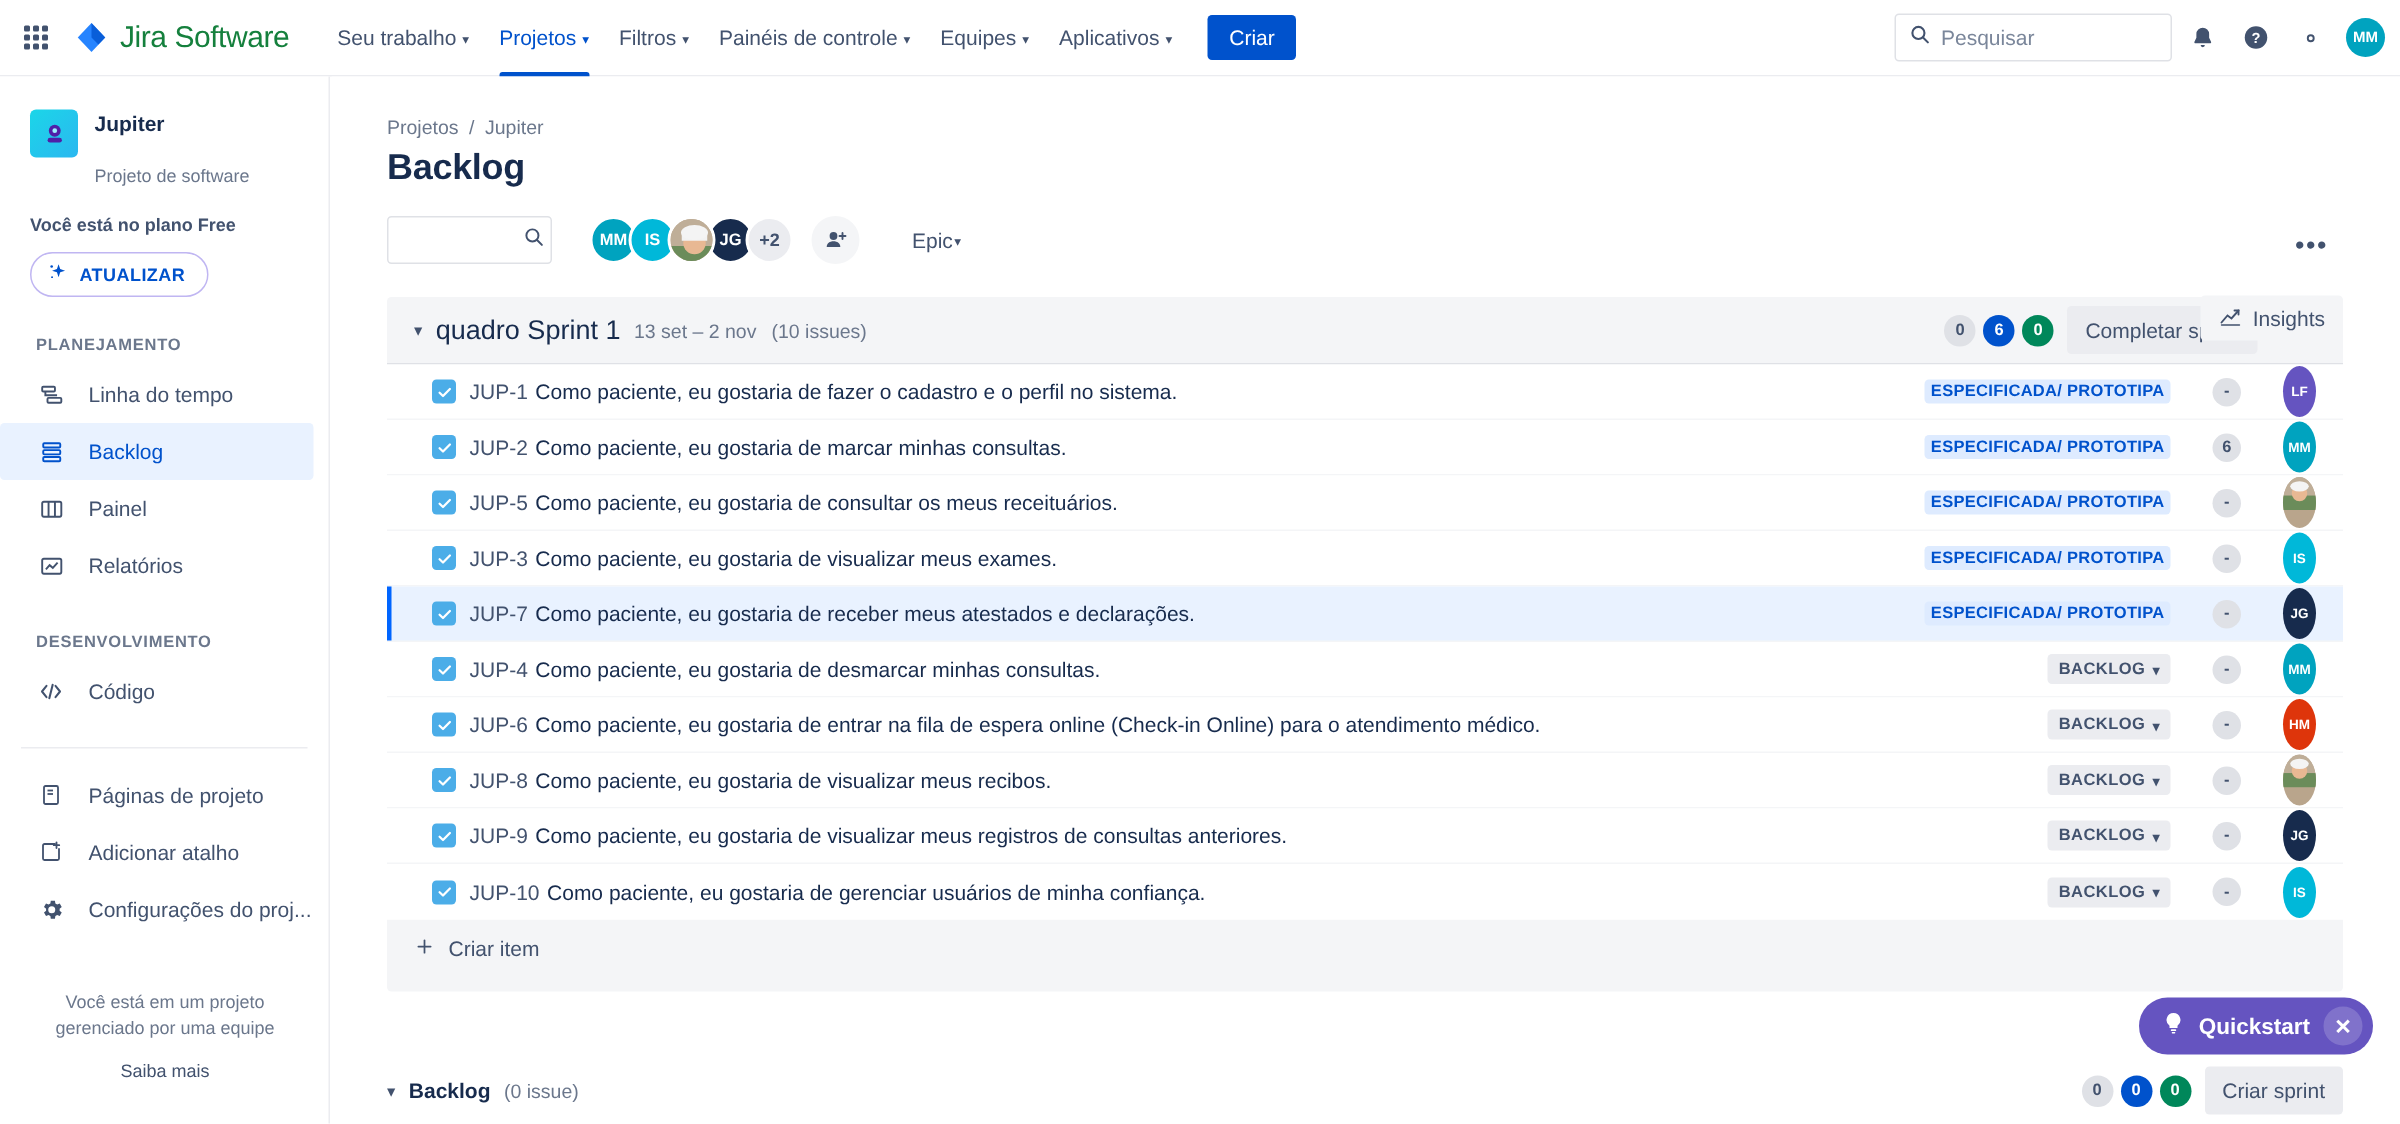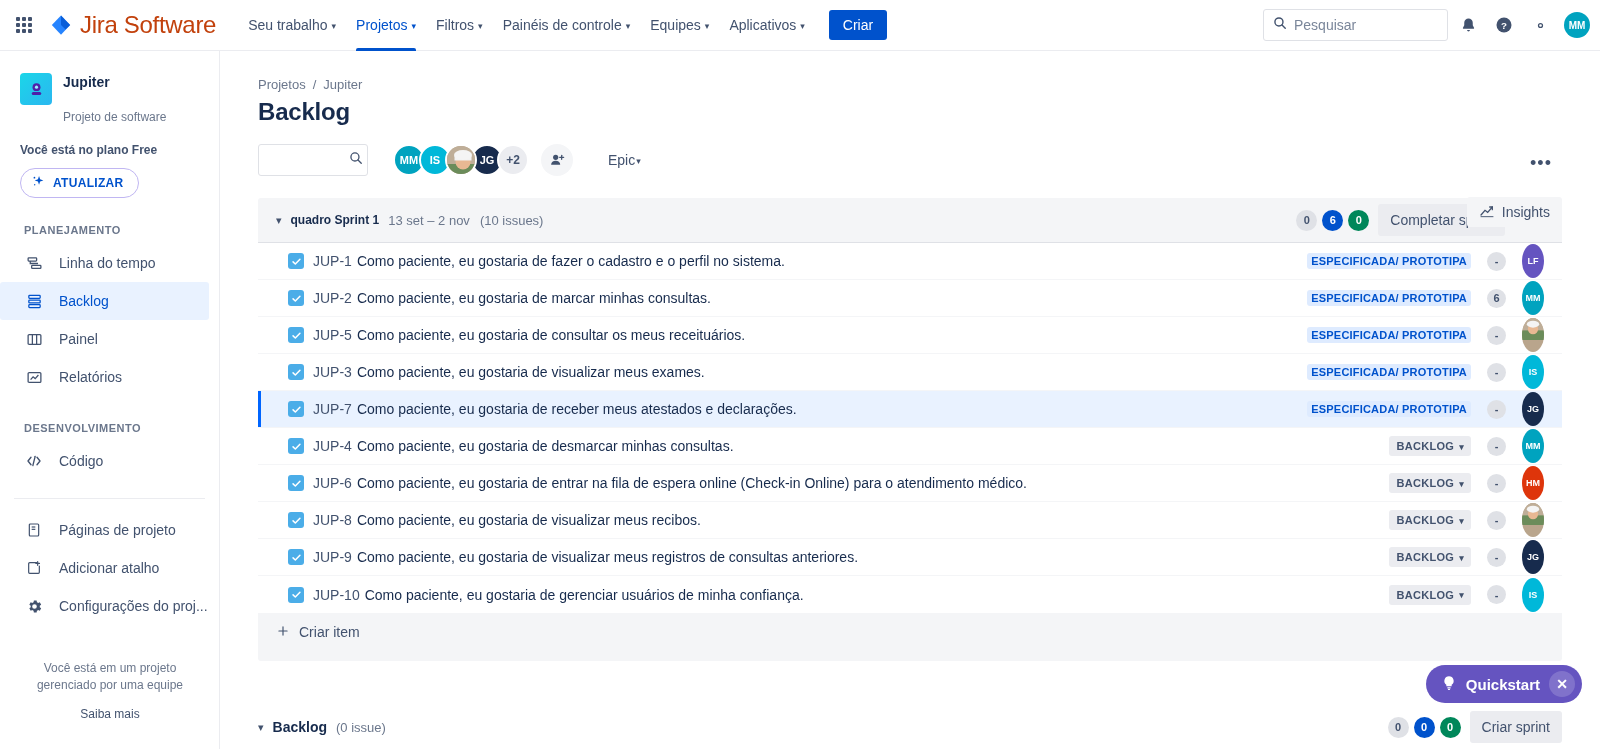--- a/index.html
+++ b/index.html
@@ -22,21 +22,21 @@
     grid-template-rows: repeat(3, 4px); gap: 2px;
     align-content: center; justify-content: center;
     border-radius: 3px; cursor: pointer;
   }
   .app-switcher i { background: #42526E; border-radius: 1px; display: block; width: 4px; height: 4px; }
   .brand { display: flex; align-items: center; gap: 8px; margin-left: 10px; cursor: pointer; }
   .brand .logo {
     width: 22px; height: 22px; position: relative;
   }
   .brand .logo svg { display:block; }
-  .brand .name { font-size: 24px; font-weight: 500; color: #c2410c; letter-spacing: -0.3px; white-space: nowrap; }
+  .brand .name { font-size: 20px; font-weight: 500; color: #15803d; letter-spacing: -0.3px; white-space: nowrap; }
   .navitems { display: flex; align-items: center; margin-left: 22px; height: 51px; }
   .navitem {
     display: flex; align-items: center; gap: 4px; height: 51px; padding: 0 10px;
     font-size: 14px; color: #42526E; cursor: pointer; position: relative; white-space: nowrap;
   }
   .navitem.active { color: #0052CC; font-weight: 500; }
   .navitem.active::after {
     content: ""; position: absolute; left: 10px; right: 10px; bottom: 0;
     height: 3px; background: #0052CC; border-radius: 2px 2px 0 0;
   }
@@ -158,21 +158,21 @@
 
   
   .board {
     margin: 22px 38px 0 37px; background: #F4F5F7; border-radius: 3px;
     padding-bottom: 10px;
   }
   .sprint-head {
     height: 44px; display: flex; align-items: center; padding: 0 16px 0 18px;
   }
   .chev { color: #42526E; font-size: 11px; margin-right: 9px; cursor: pointer; user-select:none; }
-  .sprint-name { font-size: 12px; font-weight: 700; color: #172B4D; }
+  .sprint-name { font-size: 18px; font-weight: 400; color: #172B4D; }
   .sprint-dates { font-size: 13px; color: #6B778C; margin-left: 9px; }
   .sprint-issues { font-size: 13px; color: #6B778C; margin-left: 10px; }
   .sprint-right { margin-left: auto; display: flex; align-items: center; gap: 9px; }
   .pills { display: flex; align-items: center; gap: 5px; }
   .pill {
     min-width: 21px; height: 21px; border-radius: 11px; padding: 0 6px;
     display: flex; align-items: center; justify-content: center;
     font-size: 11px; font-weight: 700; color: #fff; cursor: pointer;
   }
   .pill.grey { background: #DFE1E6; color: #42526E; }
@@ -200,21 +200,21 @@
     content: ""; position: absolute; left: 0; top: 0; bottom: 0;
     width: 3px; background: #0065FF;
   }
   .type-icon {
     width: 16px; height: 16px; border-radius: 3px; background: #4BADE8;
     display: flex; align-items: center; justify-content: center; flex: 0 0 16px;
     margin-right: 9px;
   }
   .row-key { font-size: 14px; color: #42526E; margin-right: 5px; white-space: nowrap; }
   .row-summary { font-size: 14px; color: #172B4D; white-space: nowrap; }
-  .row-right { margin-left: auto; display: flex; align-items: center; gap: 16px; padding-right: 18px; }
+  .row-right { margin-left: auto; display: flex; align-items: center; gap: 28px; padding-right: 18px; }
   .status-plain {
     font-size: 11px; font-weight: 700; color: #0052CC; background: #DEEBFF;
     padding: 2px 4px; border-radius: 3px; letter-spacing: .2px; white-space: nowrap;
   }
   .status-sel {
     font-size: 11px; font-weight: 600; color: #42526E; background: #EBECF0;
     padding: 4px 7px; border-radius: 3px; letter-spacing: .3px; white-space: nowrap;
     display: flex; align-items: center; gap: 5px; cursor: pointer;
   }
   .est {

